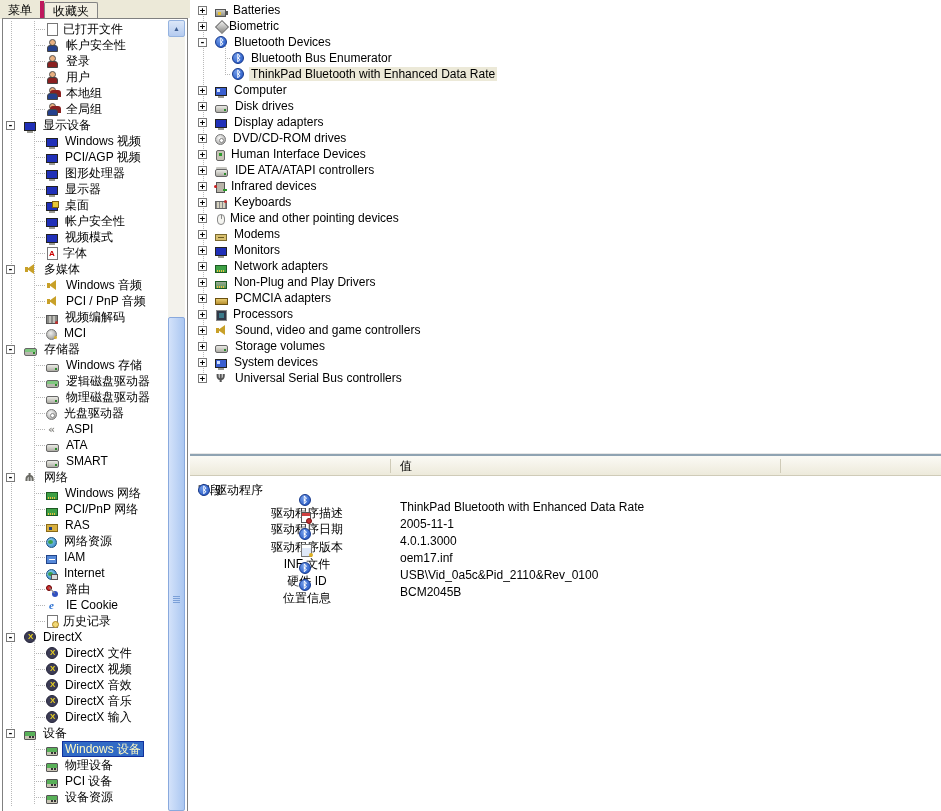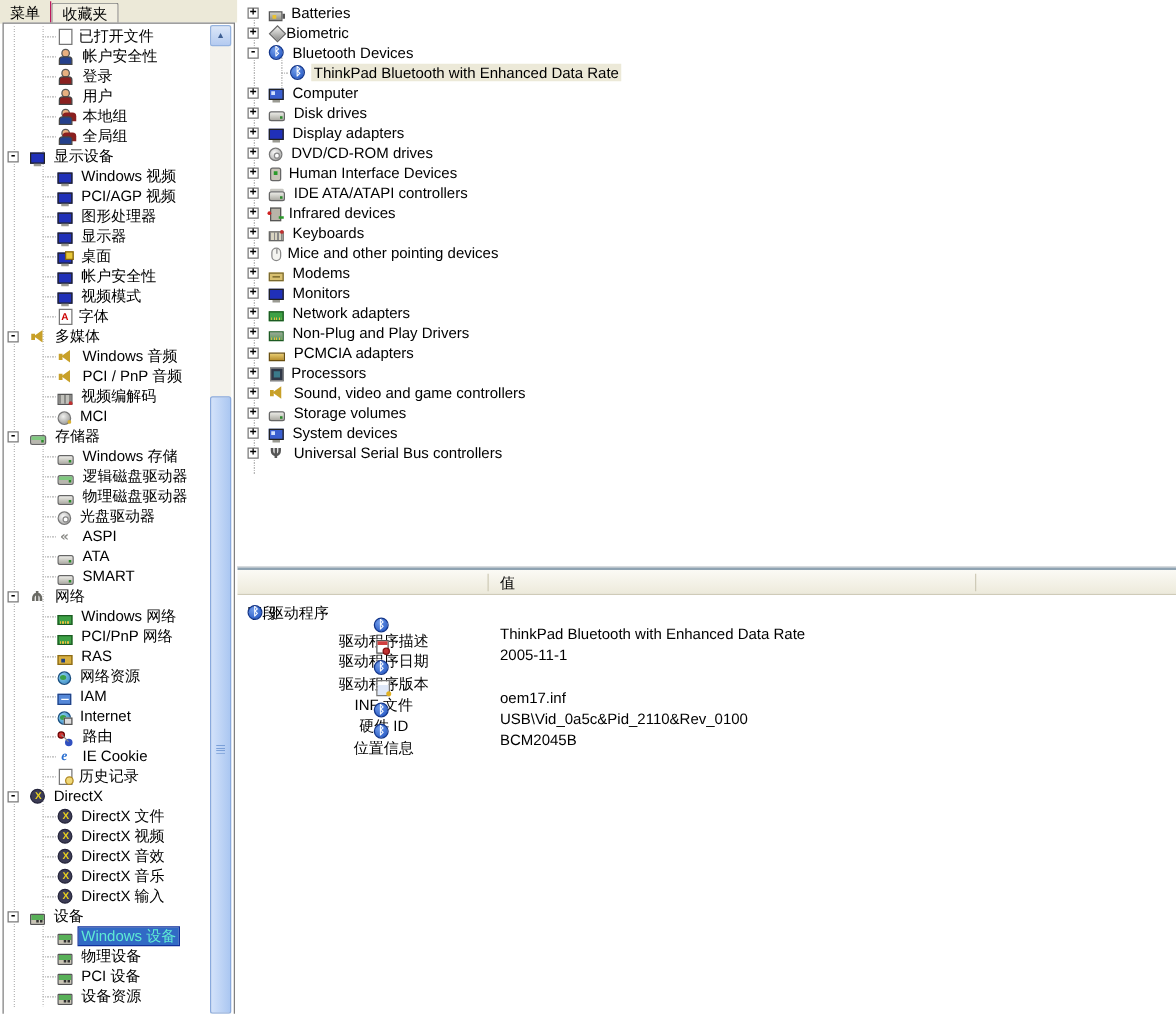--- a/index.html
+++ b/index.html
@@ -4,36 +4,36 @@
 <style>
   html,body{margin:0;padding:0;}
   body{width:941px;height:811px;position:relative;background:#fff;
        font-family:"Liberation Sans","DejaVu Sans",sans-serif;font-size:12px;color:#000;overflow:hidden;}
   .app{position:absolute;inset:0;}
 
   
   .sidebar{position:absolute;left:0;top:0;width:190px;height:811px;background:#fff;}
   .tabbar{position:absolute;left:0;top:0;width:190px;height:18px;background:#ece9d8;display:flex;}
   .tab{height:16px;margin-top:2px;padding:1px 8px 0 8px;line-height:14px;color:#000;}
-  .tab.active{margin-top:1px;padding-top:2px;background:#ece9d8;border-right:1px solid #be185d;}
+  .tab.active{margin-top:1px;padding-top:2px;background:#ece9d8;border-right:4px solid #be185d;}
   .tab.inactive{background:#f1eee1;border:1px solid #848484;border-bottom:none;border-radius:2px 2px 0 0;}
   .treebox{position:absolute;left:2px;top:18px;width:184px;height:793px;background:#fff;
            border:1px solid #808080;overflow:hidden;}
   #side-rows{position:absolute;left:0;top:2px;right:19px;}
 
   
   .row{height:16px;display:flex;align-items:center;position:relative;white-space:nowrap;}
   .row.d0{padding-left:3px;}
   .row.d1{padding-left:43px;}
   .row.d1::before{content:"";position:absolute;left:31px;top:8px;width:11px;height:1px;
       background:repeating-linear-gradient(to right,#b5b5b5 0 1px,transparent 1px 2px);}
   .exp{flex:none;width:9px;height:9px;box-sizing:border-box;border:1px solid #7a7a7a;background:#fff;
        font:bold 9px/7px "DejaVu Sans Mono",monospace;text-align:center;margin-right:9px;color:#000;}
   .lbl{padding:0 2px;line-height:14px;}
-  .sel .lbl{background:#316ac5;color:#5eead4;outline:1px solid #10309c;}
+  .sel .lbl{background:#316ac5;color:#fef9c3;outline:1px solid #10309c;}
   .sel2 .lbl{background:#ece9d8;color:#000;}
   .vg{position:absolute;width:1px;background:repeating-linear-gradient(to bottom,#b9b9b9 0 1px,transparent 1px 2px);}
   .g1{left:8px;top:2px;height:786px;}
   .g2{left:31px;top:2px;height:784px;}
 
   
   .sb{position:absolute;top:1px;right:2px;width:17px;height:791px;background:#f3f2ec;}
   .sb-up{position:absolute;top:0;left:0;width:17px;height:17px;border:1px solid #95b3e0;border-radius:2px;
          box-sizing:border-box;background:linear-gradient(#dce7f8,#b4cbf0);
          display:flex;align-items:center;justify-content:center;}
@@ -402,20 +402,24 @@
           <div class="row m d0">
             <span class="exp">+</span>
             <span class="ti i-diamond"></span>
             <span class="lbl">Biometric</span>
           </div>
           <div class="row m d0">
             <span class="exp">-</span>
             <span class="ti i-bt"></span>
             <span class="lbl">Bluetooth Devices</span>
           </div>
+          <div class="row m d1">
+            <span class="ti i-bt"></span>
+            <span class="lbl">Bluetooth Bus Enumerator</span>
+          </div>
           <div class="row m d1 sel2">
             <span class="ti i-bt"></span>
             <span class="lbl">ThinkPad Bluetooth with Enhanced Data Rate</span>
           </div>
           <div class="row m d0">
             <span class="exp">+</span>
             <span class="ti i-computer"></span>
             <span class="lbl">Computer</span>
           </div>
           <div class="row m d0">
@@ -538,20 +542,21 @@
               <span class="ti i-calendar"></span>
               <span class="lbl">驱动程序日期</span>
             </div>
             <div class="vcell">2005-11-1</div>
           </div>
           <div class="grow">
             <div class="fcell child">
               <span class="ti i-bt"></span>
               <span class="lbl">驱动程序版本</span>
             </div>
+            <div class="vcell">4.0.1.3000</div>
           </div>
           <div class="grow">
             <div class="fcell child">
               <span class="ti i-inf"></span>
               <span class="lbl">INF 文件</span>
             </div>
             <div class="vcell">oem17.inf</div>
           </div>
           <div class="grow">
             <div class="fcell child">

